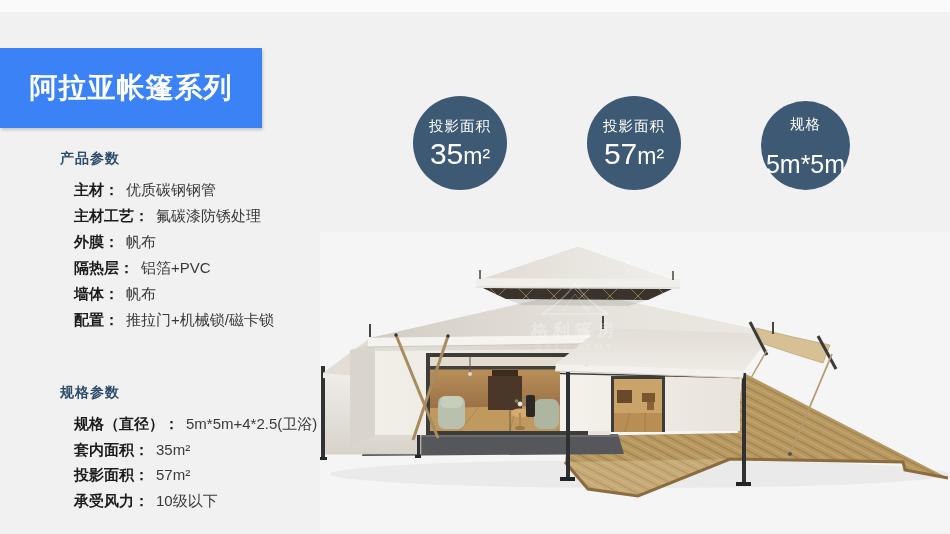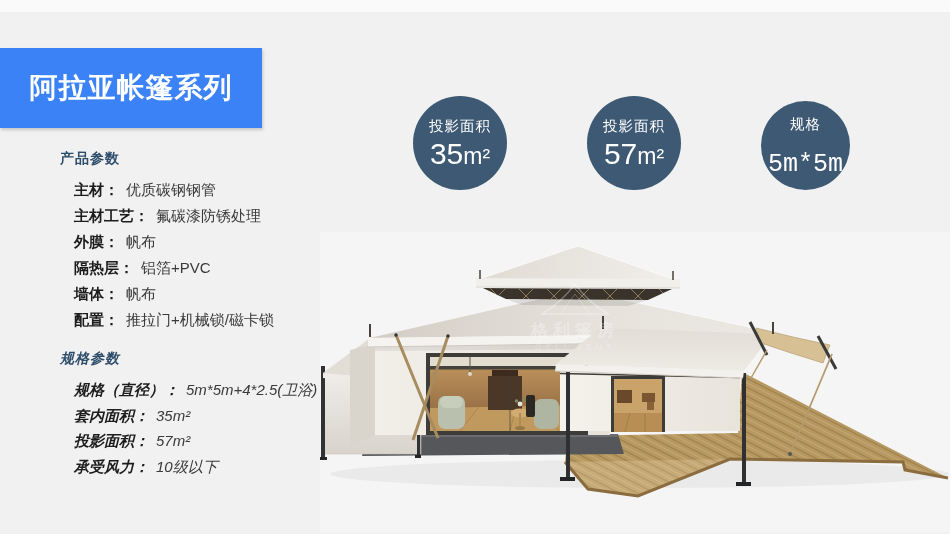--- a/index.html
+++ b/index.html
@@ -17,38 +17,38 @@
     background:#3b82f6;display:flex;align-items:center;justify-content:center;
     box-shadow:1px 2px 3px rgba(0,0,0,.18);
   }
   .banner h1{
     margin:0;color:#ffffff;font-size:28px;font-weight:bold;letter-spacing:1px;white-space:nowrap;
   }
 
   
   .param-section{position:absolute;left:60px;width:310px;}
   .param-section.product{top:150px;}
-  .param-section.spec{top:350px;font-style:italic;}
+  .param-section.spec{top:384px;}
   .param-section h2{margin:0 0 9px 0;font-size:14px;font-weight:bold;color:#2e4d6b;letter-spacing:1px;}
   .param-row{font-size:15px;line-height:26px;color:#3a3a3a;white-space:nowrap;}
   .param-row .lbl{font-weight:bold;color:#1c1c1c;margin-right:7px;margin-left:14px;}
   .param-section.spec .param-row{line-height:25.5px;}
 
   
   .badge{
     position:absolute;border-radius:50%;background:#3d5973;color:#fff;
     display:flex;flex-direction:column;align-items:center;justify-content:center;
   }
   .badge-1{left:413px;top:96px;width:94px;height:94px;}
   .badge-2{left:587px;top:96px;width:94px;height:94px;}
   .badge-3{left:761px;top:101px;width:89px;height:89px;gap:12px;}
   .badge .badge-label{font-size:14.5px;letter-spacing:1px;}
   .badge .badge-value{font-size:30px;font-weight:400;margin-top:3px;line-height:1;}
   .badge .badge-unit{font-size:23px;}
-  .badge-3 .badge-value{font-size:25px;margin-top:6px;font-family:Liberation Mono, monospace;}
+  .badge-3 .badge-value{font-size:25px;margin-top:6px;}
 
   
   .tent-wrap{position:absolute;left:320px;top:232px;width:630px;height:300px;}
   .wm-cn{font-size:17px;font-weight:bold;letter-spacing:5px;fill:rgba(255,255,255,0.5);}
   .wm-en{font-size:8.5px;letter-spacing:4px;fill:rgba(255,255,255,0.45);}
 </style>
 </head>
 <body>
 
 <div class="top-strip"></div>

